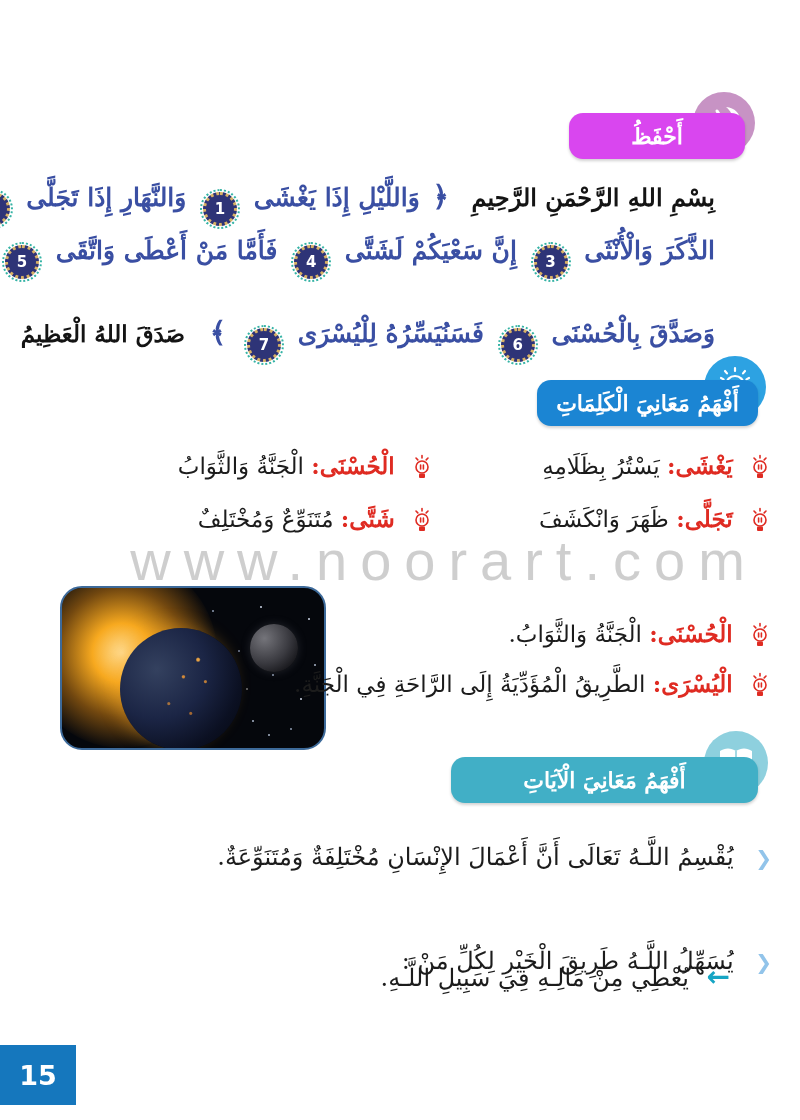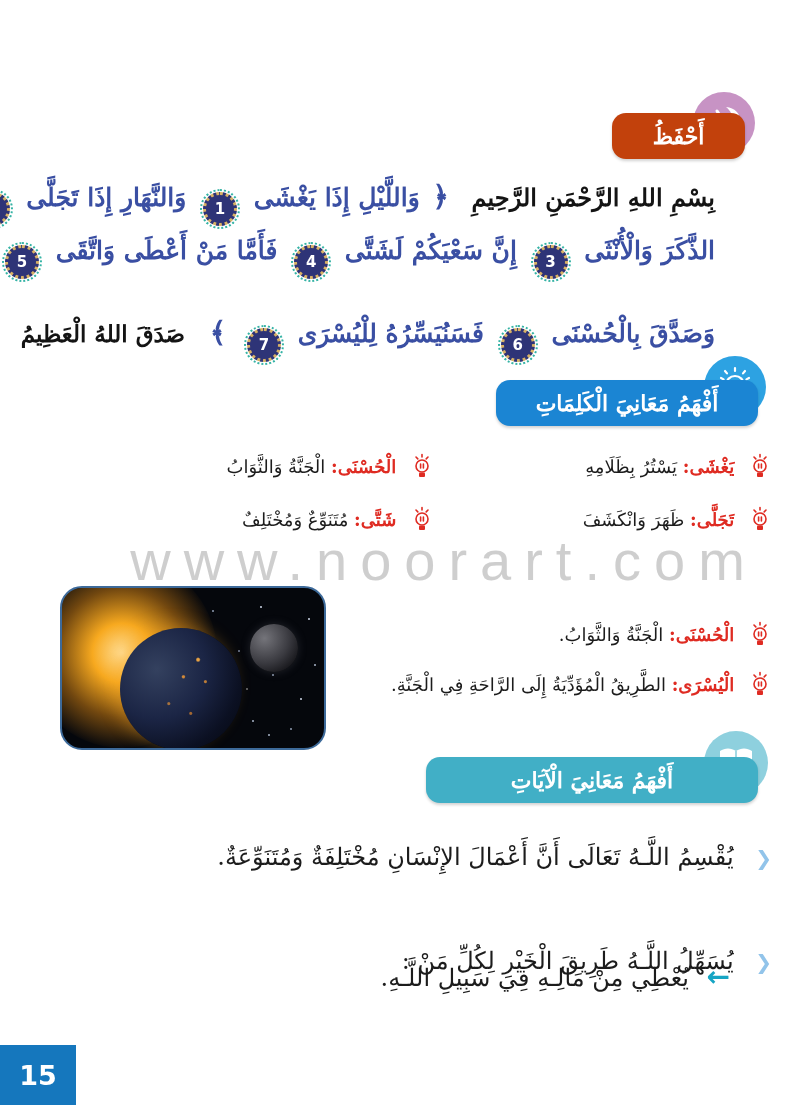--- a/index.html
+++ b/index.html
@@ -3,42 +3,42 @@
 <meta charset="utf-8">
 <style>
   html,body{margin:0;padding:0;background:#ffffff;}
   #page{position:relative;width:800px;height:1120px;background:#ffffff;overflow:hidden;
         font-family:"DejaVu Serif","Liberation Serif",serif;}
 
   
   .pill{position:absolute;height:46px;border-radius:14px;display:flex;align-items:center;
         justify-content:center;color:#fff;font-weight:bold;font-size:22px;z-index:3;
         box-shadow:0 2px 3px rgba(0,0,0,.18);}
-  .pill-purple{background:#c2410c;right:55px;top:113px;width:133px;}
-  .pill-blue{background:#1b85d3;right:42px;top:380px;width:262px;}
-  .pill-teal{background:#41afc6;right:42px;top:757px;width:332px;}
+  .pill-purple{background:#d946ef;right:55px;top:113px;width:176px;}
+  .pill-blue{background:#1b85d3;right:42px;top:380px;width:221px;}
+  .pill-teal{background:#41afc6;right:42px;top:757px;width:307px;}
   .badge{position:absolute;border-radius:50%;display:flex;align-items:center;
          justify-content:center;z-index:2;}
   .badge-purple{background:#c793c4;right:45px;top:92px;width:62px;height:62px;}
   .badge-blue{background:#2da2e2;right:34px;top:356px;width:62px;height:62px;}
   .badge-teal{background:#8ed0de;right:32px;top:731px;width:64px;height:64px;}
 
   
   .vline{position:absolute;right:85px;direction:rtl;white-space:nowrap;color:#3a4fa3;
          font-size:25px;font-weight:600;z-index:3;}
   .vline .basmala{color:#141414;font-weight:bold;font-size:24px;margin-left:10px;}
   .vline .bracket{color:#3a4fa3;font-size:28px;font-weight:bold;margin:0 4px;}
   .vline .sadaqa{color:#141414;font-weight:bold;font-size:23px;margin-right:12px;}
   .medallion{display:inline-flex;align-items:center;justify-content:center;width:28px;height:28px;
              border-radius:50%;background:#2e3477;color:#fff;font-size:15px;font-weight:bold;
              border:3px dotted #d8b266;outline:2px dotted #35b3a5;outline-offset:1px;
              margin:0 8px;vertical-align:-8px;font-family:"DejaVu Sans",sans-serif;}
 
   
-  .wrow{position:absolute;direction:rtl;white-space:nowrap;font-size:18px;color:#1c1c1c;z-index:3;margin-left:11px;}
+  .wrow{position:absolute;direction:rtl;white-space:nowrap;font-size:23px;color:#1c1c1c;z-index:3;margin-left:11px;}
   .term{color:#df2b22;font-weight:bold;}
   .bulb{display:inline-block;margin-left:10px;vertical-align:-5px;}
 
   
   .arow{position:absolute;direction:rtl;white-space:nowrap;font-size:24px;color:#1c1c1c;z-index:3;}
   .chev{color:#92c4ea;font-size:20px;margin-left:14px;font-family:"DejaVu Sans",sans-serif;}
   .subarrow{color:#16a5c4;font-size:28px;font-weight:bold;margin-left:10px;
             font-family:"DejaVu Sans",sans-serif;}
 
   

